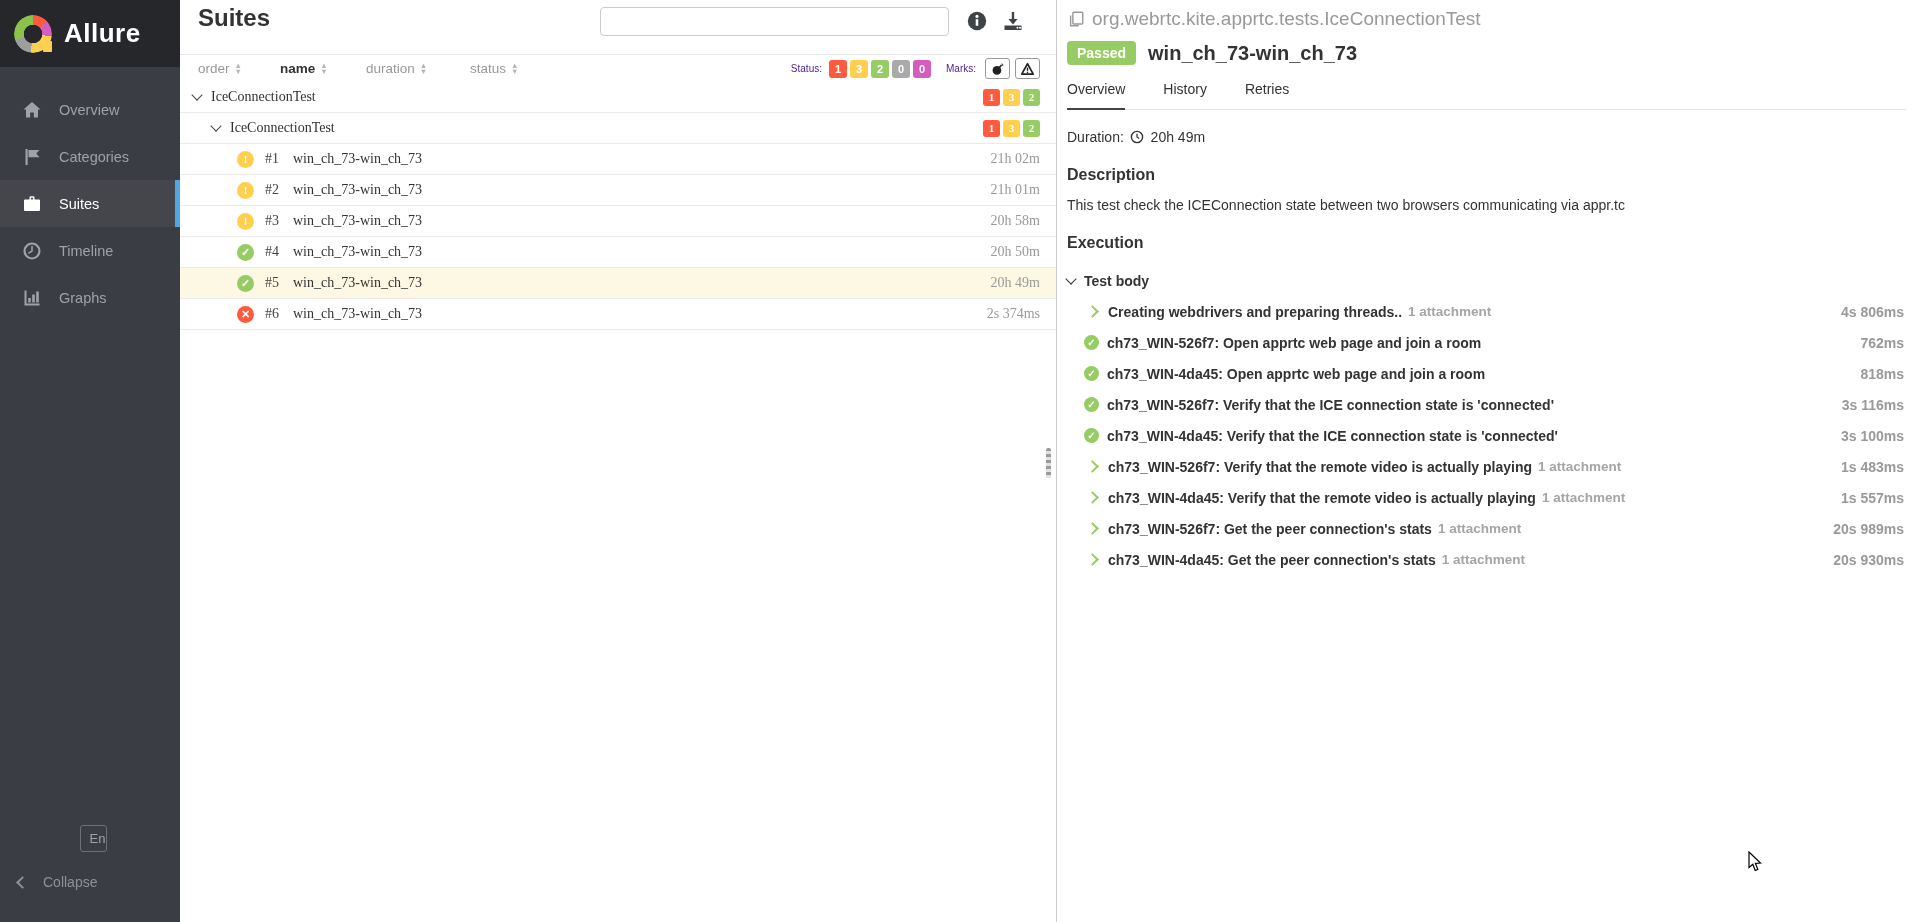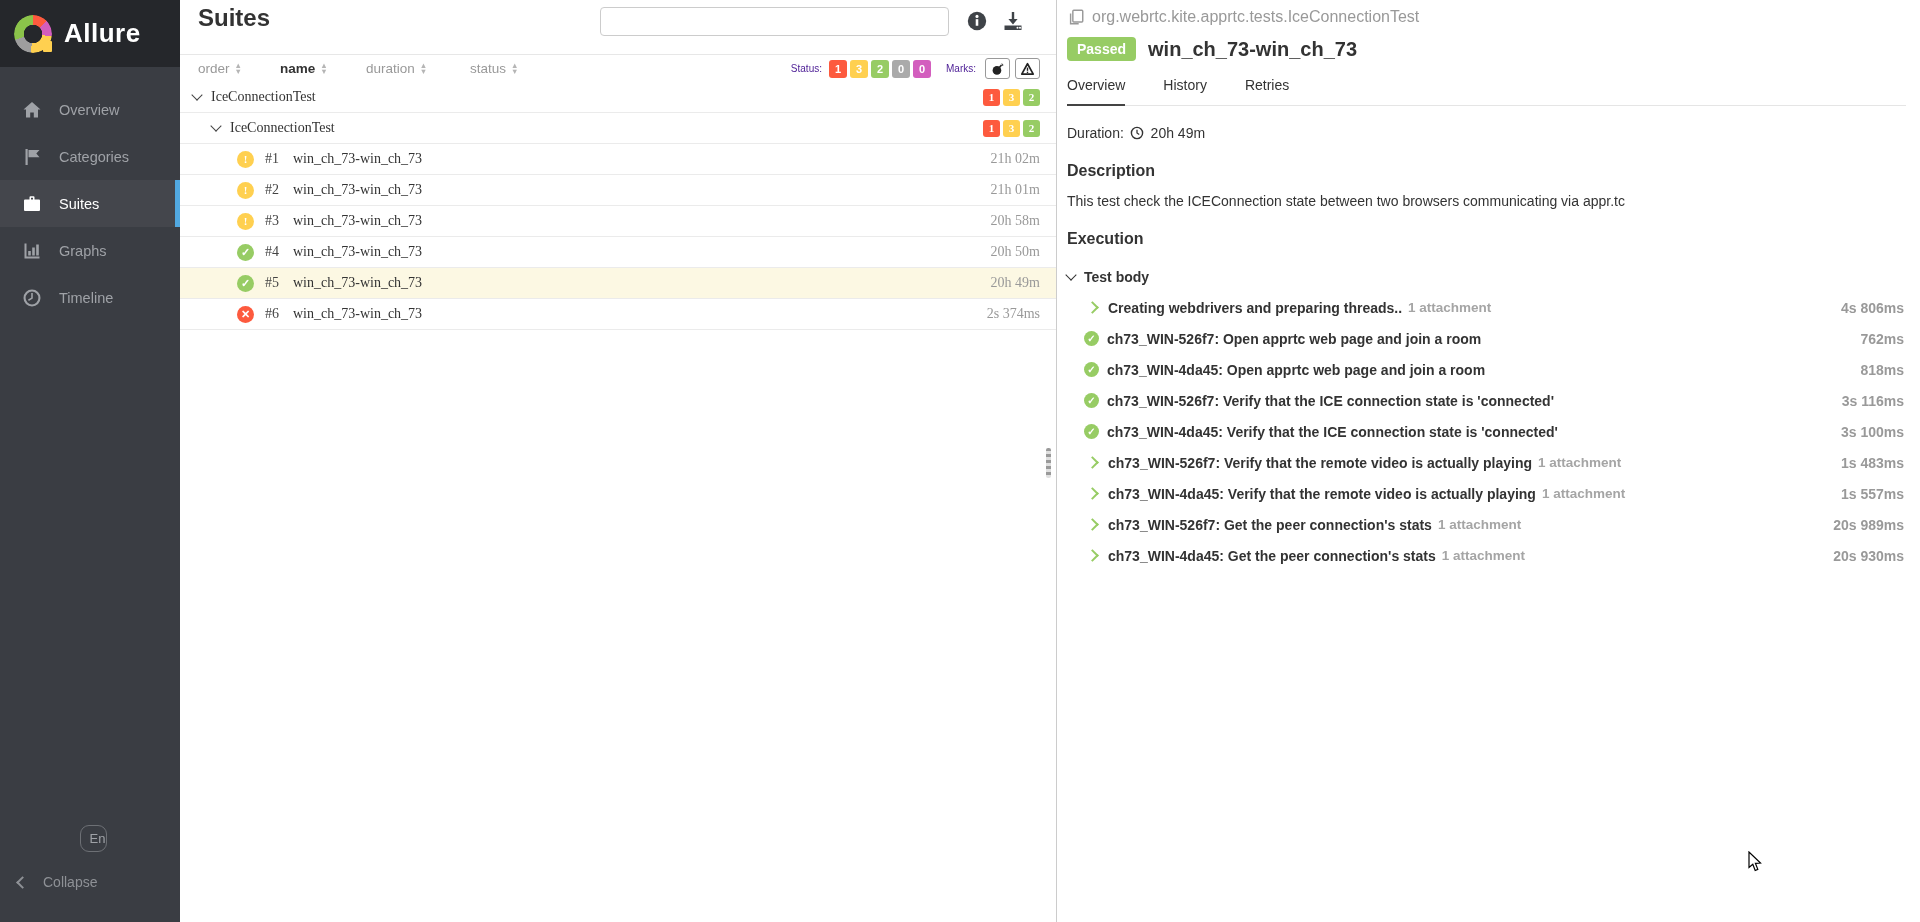--- a/index.html
+++ b/index.html
@@ -26,21 +26,21 @@
   .ring-tail { position:absolute; right:0px; bottom:1px; width:9px; height:11px; background:#ffd050; border-radius:1px; }
   .brand { color:#fff; font-size:26px; font-weight:bold; letter-spacing:0.5px; }
 
   .nav { margin-top:19px; }
   .nav-item { height:47px; display:flex; align-items:center; padding-left:22px; gap:17px; color:#9fa2a7; cursor:pointer; position:relative; }
   .nav-item.active { color:#fff; background:rgba(255,255,255,0.05); }
   .nav-item.active::after { content:""; position:absolute; right:0; top:0; bottom:0; width:5px; background:#51a8e0; }
   .nav-item svg { width:20px; height:20px; fill:currentColor; flex:0 0 auto; }
   .nav-label { font-size:14.5px; }
 
-  .lang-btn { position:absolute; left:80px; bottom:70px; width:27px; height:27px; border:1px solid #6d7075; border-radius:9px;
+  .lang-btn { position:absolute; left:80px; bottom:70px; width:27px; height:27px; border:1px solid #6d7075; border-radius:3px;
     color:#9fa2a7; font-size:13px; display:flex; align-items:center; justify-content:center; background:transparent; cursor:pointer;padding-left:8px; }
   .collapse { position:absolute; left:18px; bottom:32px; display:flex; align-items:center; gap:16px; color:#8e9196; cursor:pointer; }
   .chev-left { width:9px; height:9px; border-left:2px solid #8e9196; border-bottom:2px solid #8e9196; transform:rotate(45deg); }
 
   
   .list-panel { position:absolute; left:180px; top:0; width:876px; height:100%; background:#fff; }
   .list-header { position:relative; height:54px; }
   .page-title { position:absolute; left:18px; top:4px; font-size:24px; font-weight:bold; color:#333; }
   .search-input { position:absolute; left:420px; top:7px; width:349px; height:29px; border:1px solid #ccc; border-radius:4px;
     padding:0 10px; font:inherit; color:#333; outline:none; }
@@ -82,21 +82,21 @@
   .test-num { margin-left:11px; width:24px; color:#444; }
   .test-name { margin-left:4px; color:#333; }
   .row-duration { margin-left:auto; color:#999; }
 
   
   .split-handle { position:absolute; left:1046px; top:448px; width:5px; height:30px; border-radius:2px;
     background:repeating-linear-gradient(#9a9a9a 0 3px, #e0e0e0 3px 6px); cursor:col-resize; }
 
   
   .details-panel { position:absolute; left:1056px; top:0; width:864px; height:100%; border-left:1px solid #ccc; background:#fff; padding:8px 14px 0 10px; }
-  .fullname-row { display:flex; align-items:center; gap:7px; color:#999; font-size:16px; }
+  .fullname-row { display:flex; align-items:center; gap:7px; color:#999; font-size:19px; }
   .fullname-row svg { flex:0 0 auto; }
   .title-row { margin-top:11px; display:flex; align-items:center; }
   .passed-badge { background:#97cc64; color:#fff; font-weight:bold; font-size:14px; padding:4px 10px; border-radius:4px; }
   .test-title { margin-left:12px; font-size:20px; font-weight:bold; color:#333; }
   .tabs { margin-top:16px; display:flex; gap:38px; border-bottom:1px solid #e5e5e5; }
   .tab { padding-bottom:11px; cursor:pointer; color:#333; }
   .tab.active { border-bottom:2px solid #444; margin-bottom:-1px; font-weight:normal; }
 
   .kv-line { margin-top:19px; }
   .kv-line + .kv-line { margin-top:0; }
@@ -144,33 +144,33 @@
       <span class="nav-label">Categories</span>
     </div>
     <div class="nav-item active">
       <svg viewBox="0 0 20 20">
           <path d="M7.5 5.5 V3.2 a1 1 0 0 1 1-1 h3 a1 1 0 0 1 1 1 V5.5 h4.5 a1 1 0 0 1 1 1 v9.5 a1 1 0 0 1 -1 1 H3 a1 1 0 0 1 -1-1 V6.5 a1 1 0 0 1 1-1 Z M9 5.5 h2 V3.8 H9 Z M2 9.5 h16 v1.4 H2 Z"></path>
         </svg>
       <span class="nav-label">Suites</span>
     </div>
     <div class="nav-item">
       <svg viewBox="0 0 20 20">
+          <path d="M10 1.5 A8.5 8.5 0 1 0 10 18.5 A8.5 8.5 0 1 0 10 1.5 Z M10 3.6 A6.4 6.4 0 1 1 10 16.4 A6.4 6.4 0 1 1 10 3.6 Z"></path>
+          <path d="M9.2 5 h1.6 v5.6 l-4 2.3 -0.8-1.4 3.2-1.85 Z"></path>
+        </svg>
+      <span class="nav-label">Timeline</span>
+    </div>
+    <div class="nav-item">
+      <svg viewBox="0 0 20 20">
           <path d="M2.5 2.5 h2 v13 h13 v2 h-15 Z"></path>
           <rect x="6.2" y="10" width="2.6" height="4.5"></rect>
           <rect x="10.2" y="6.5" width="2.6" height="8"></rect>
           <rect x="14.2" y="3.5" width="2.6" height="11"></rect>
         </svg>
       <span class="nav-label">Graphs</span>
-    </div>
-    <div class="nav-item">
-      <svg viewBox="0 0 20 20">
-          <path d="M10 1.5 A8.5 8.5 0 1 0 10 18.5 A8.5 8.5 0 1 0 10 1.5 Z M10 3.6 A6.4 6.4 0 1 1 10 16.4 A6.4 6.4 0 1 1 10 3.6 Z"></path>
-          <path d="M9.2 5 h1.6 v5.6 l-4 2.3 -0.8-1.4 3.2-1.85 Z"></path>
-        </svg>
-      <span class="nav-label">Timeline</span>
     </div>
   </div>
   <button class="lang-btn">En</button>
   <div class="collapse">
     <span class="chev-left"></span>
     <span>Collapse</span>
   </div>
 </div>
 
 <div class="list-panel">

